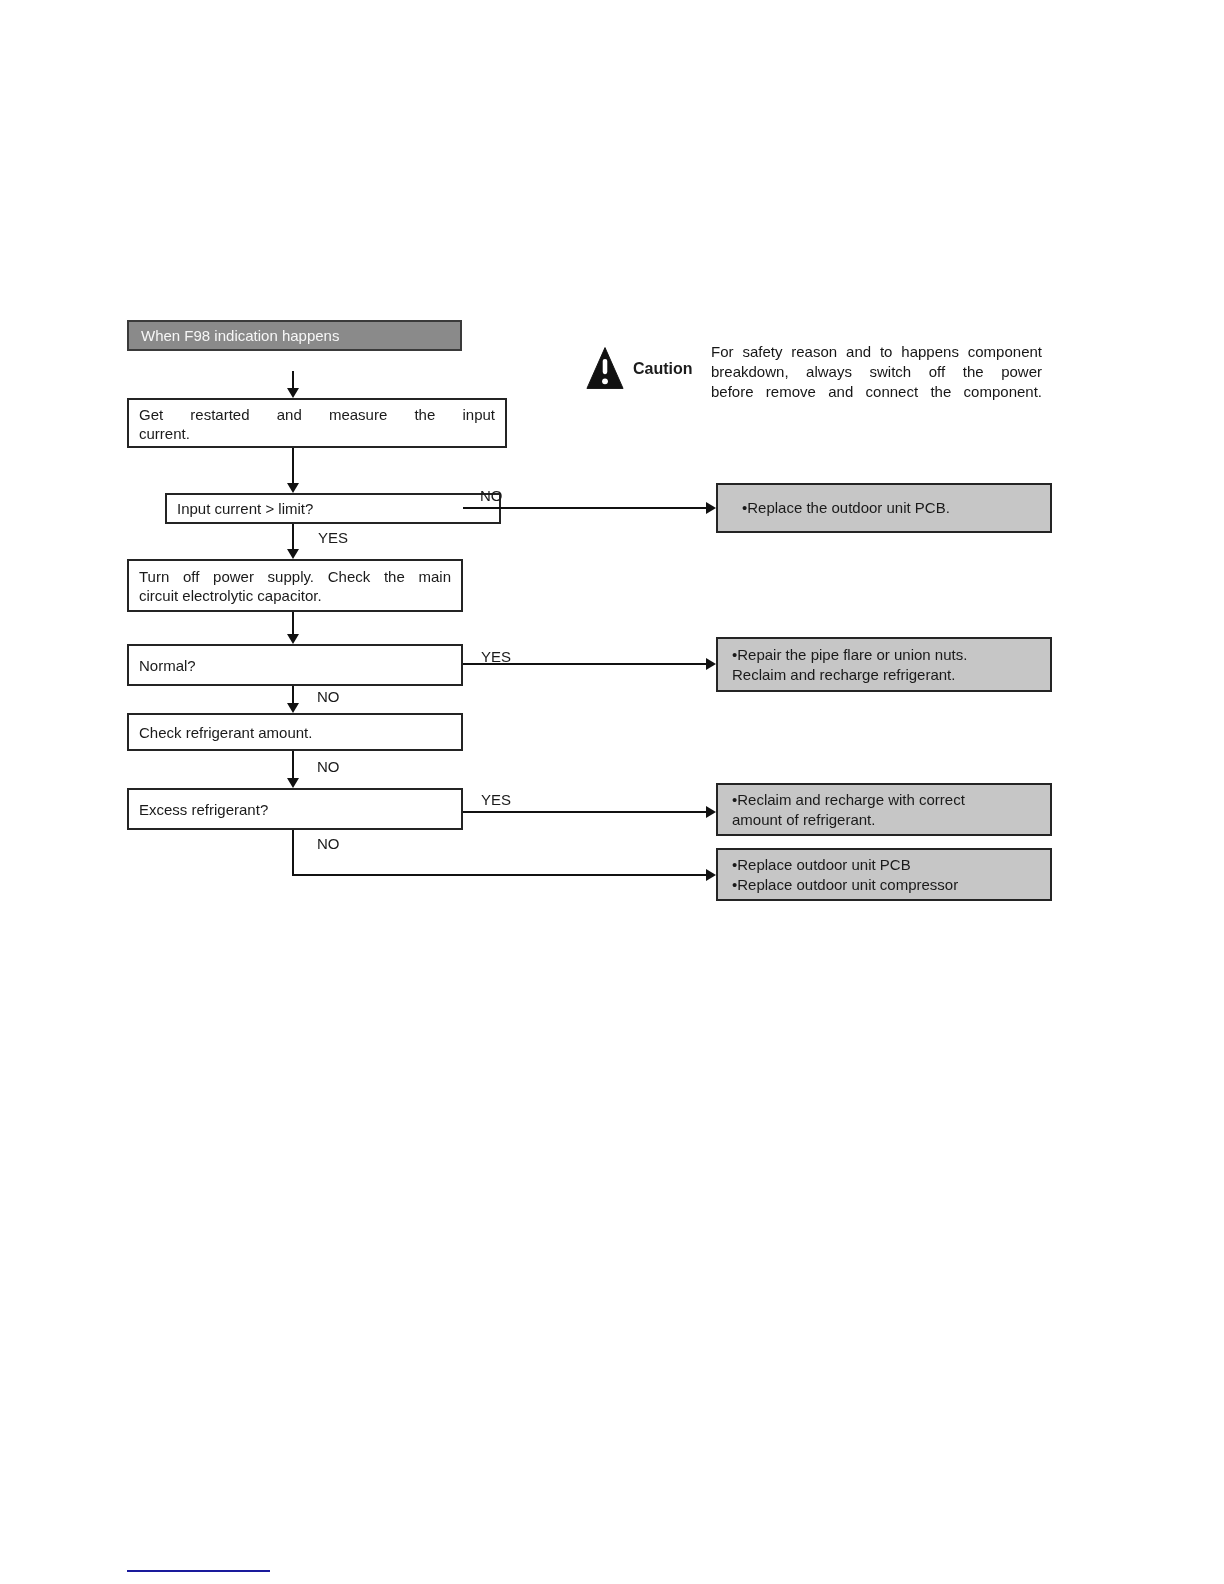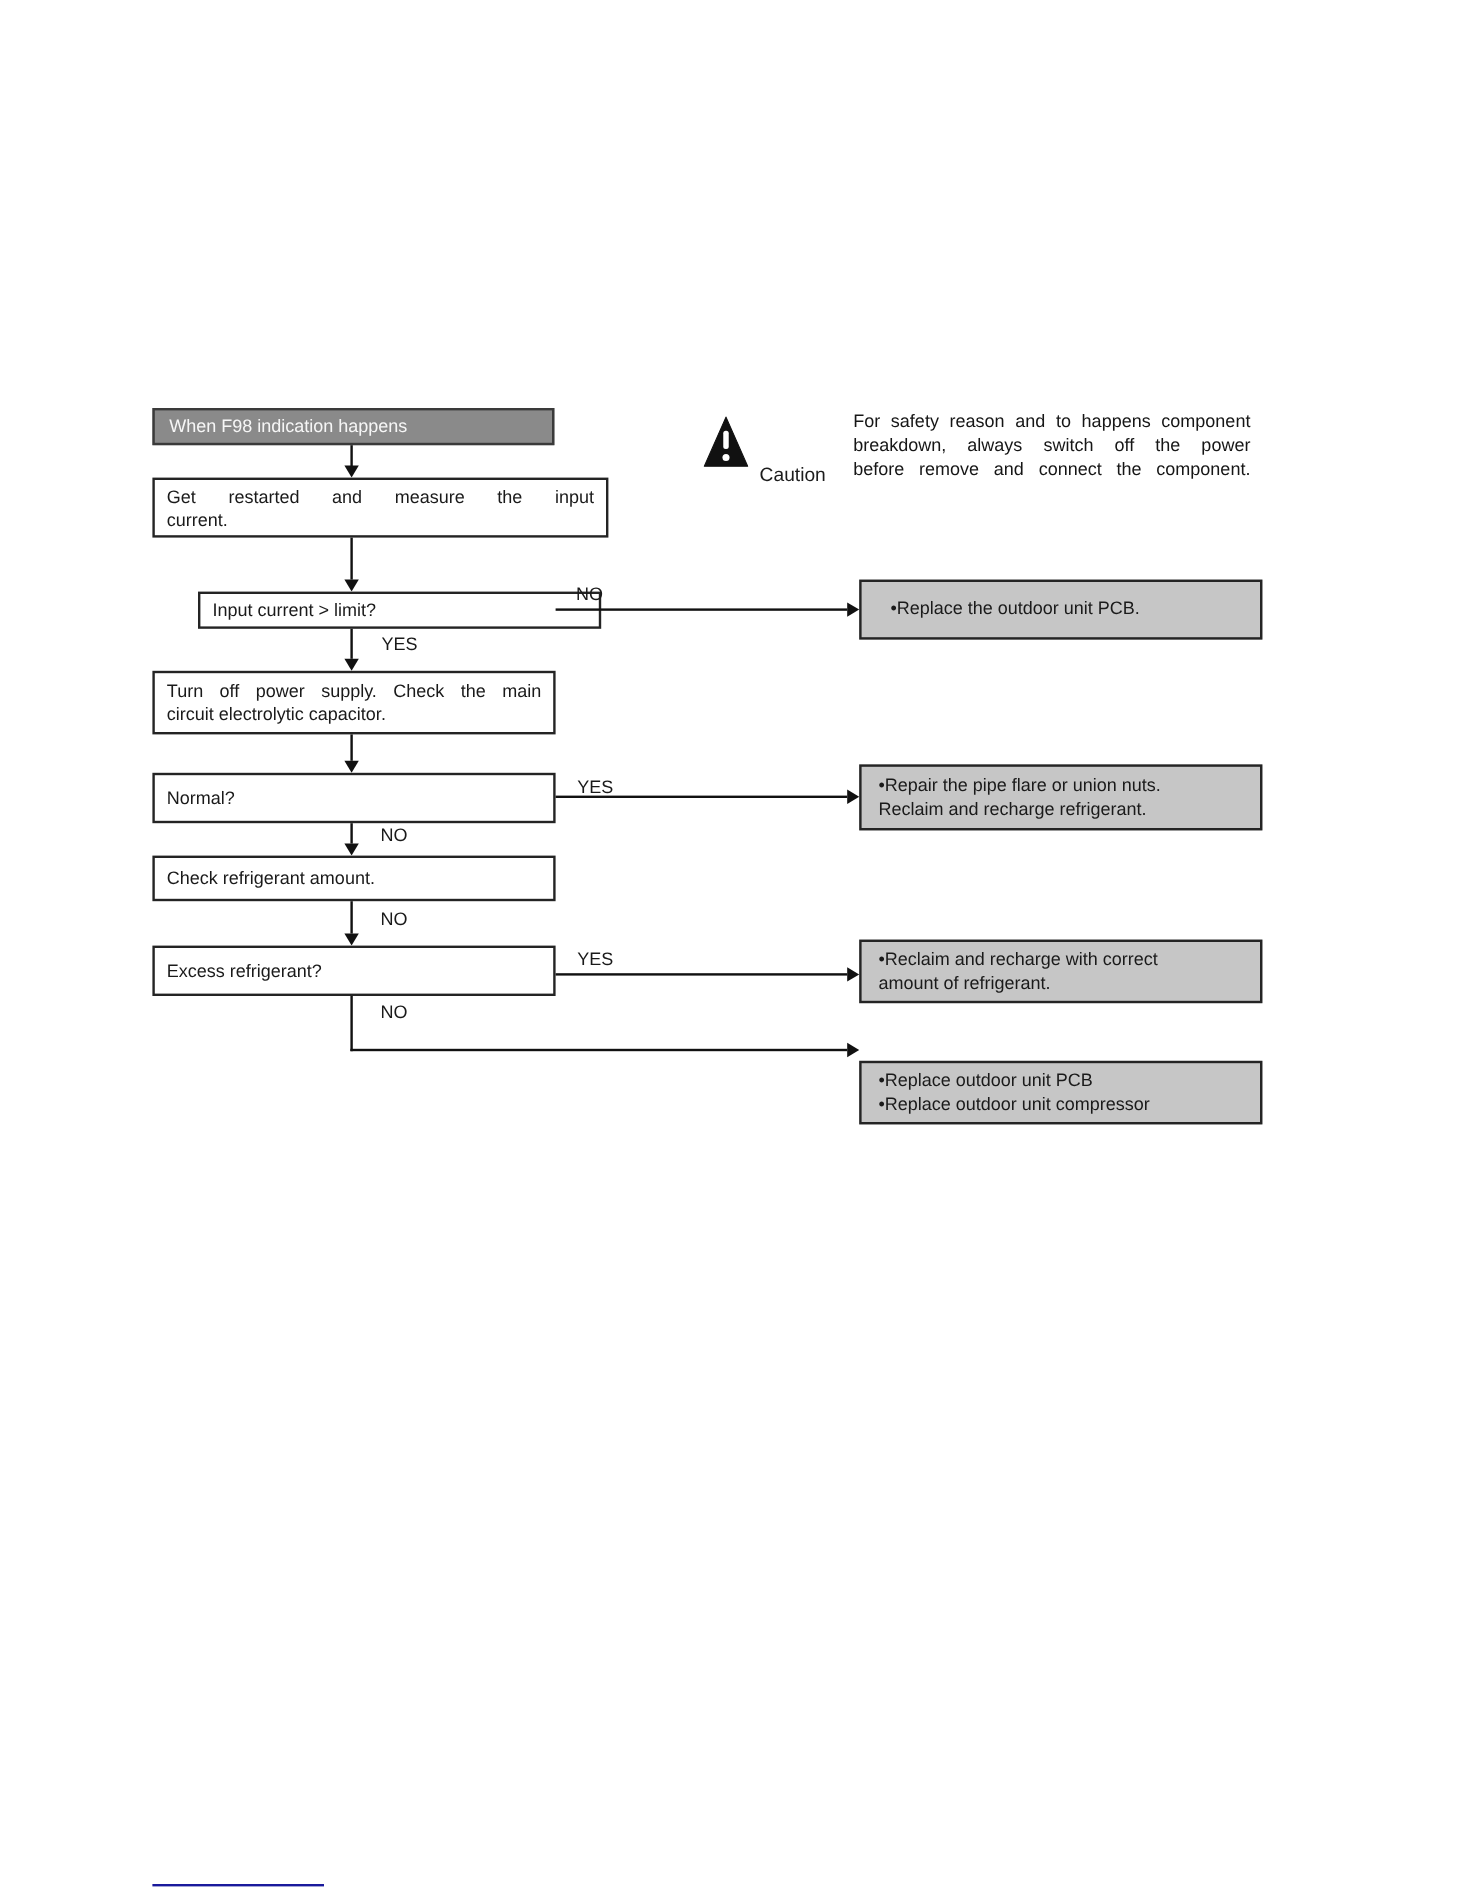--- a/index.html
+++ b/index.html
@@ -42,36 +42,36 @@
   }
   .head-right {
     position:absolute; width:0; height:0;
     border-top:6px solid transparent;
     border-bottom:6px solid transparent;
     border-left:10px solid #111;
   }
   .lbl { position:absolute; font-size:15px; color:#1a1a1a; }
   .caution-icon { position:absolute; left:586px; top:346px; }
   .caution-label {
-    position:absolute; left:633px; top:388px;
-    font-size:16px; font-weight:normal; color:#1c1c1c;
+    position:absolute; left:633px; top:360px;
+    font-size:16px; font-weight:bold; color:#1c1c1c;
   }
   .caution-text {
     position:absolute; left:711px; top:342px; width:331px;
     font-size:15px; line-height:20px; color:#161616;
   }
   .footer-rule {
     position:absolute; left:127px; top:1570px;
     width:143px; height:2px; background:#1a1a9c;
   }
 </style>
 </head>
 <body>
 
-<div class="box title-box vcenter" style="left:127px; top:340px; width:335px; height:31px;">
+<div class="box title-box vcenter" style="left:127px; top:320px; width:335px; height:31px;">
   <span>When F98 indication happens</span>
 </div>
 
 <div class="vline" style="left:292px; top:371px; height:18px;"></div>
 <div class="head-down" style="left:287px; top:388px;"></div>
 
 <div class="box" style="left:127px; top:398px; width:380px; height:50px;">
   <div class="jl">Get restarted and measure the input</div>
   <div>current.</div>
 </div>
@@ -139,21 +139,21 @@
 <div class="box result-box vcenter" style="left:716px; top:637px; width:336px; height:55px;">
   <div>•Repair the pipe flare or union nuts.</div>
   <div>Reclaim and recharge refrigerant.</div>
 </div>
 
 <div class="box result-box vcenter" style="left:716px; top:783px; width:336px; height:53px;justify-content:center;">
   <div>•Reclaim and recharge with correct</div>
   <div>amount of refrigerant.</div>
 </div>
 
-<div class="box result-box vcenter" style="left:716px; top:848px; width:336px; height:53px;margin-top:36px;">
+<div class="box result-box vcenter" style="left:716px; top:848px; width:336px; height:53px;">
   <div>•Replace outdoor unit PCB</div>
   <div>•Replace outdoor unit compressor</div>
 </div>
 
 <div class="caution-icon">
   <svg width="38" height="45" viewBox="0 0 40 46">
     <polygon points="20,1 39,44 1,44" fill="#111" stroke="#111" stroke-width="1" stroke-linejoin="round"></polygon>
     <rect x="17.6" y="13" width="4.8" height="16" rx="2.2" fill="#ffffff"></rect>
     <circle cx="20" cy="36.5" r="3.1" fill="#ffffff"></circle>
   </svg>

